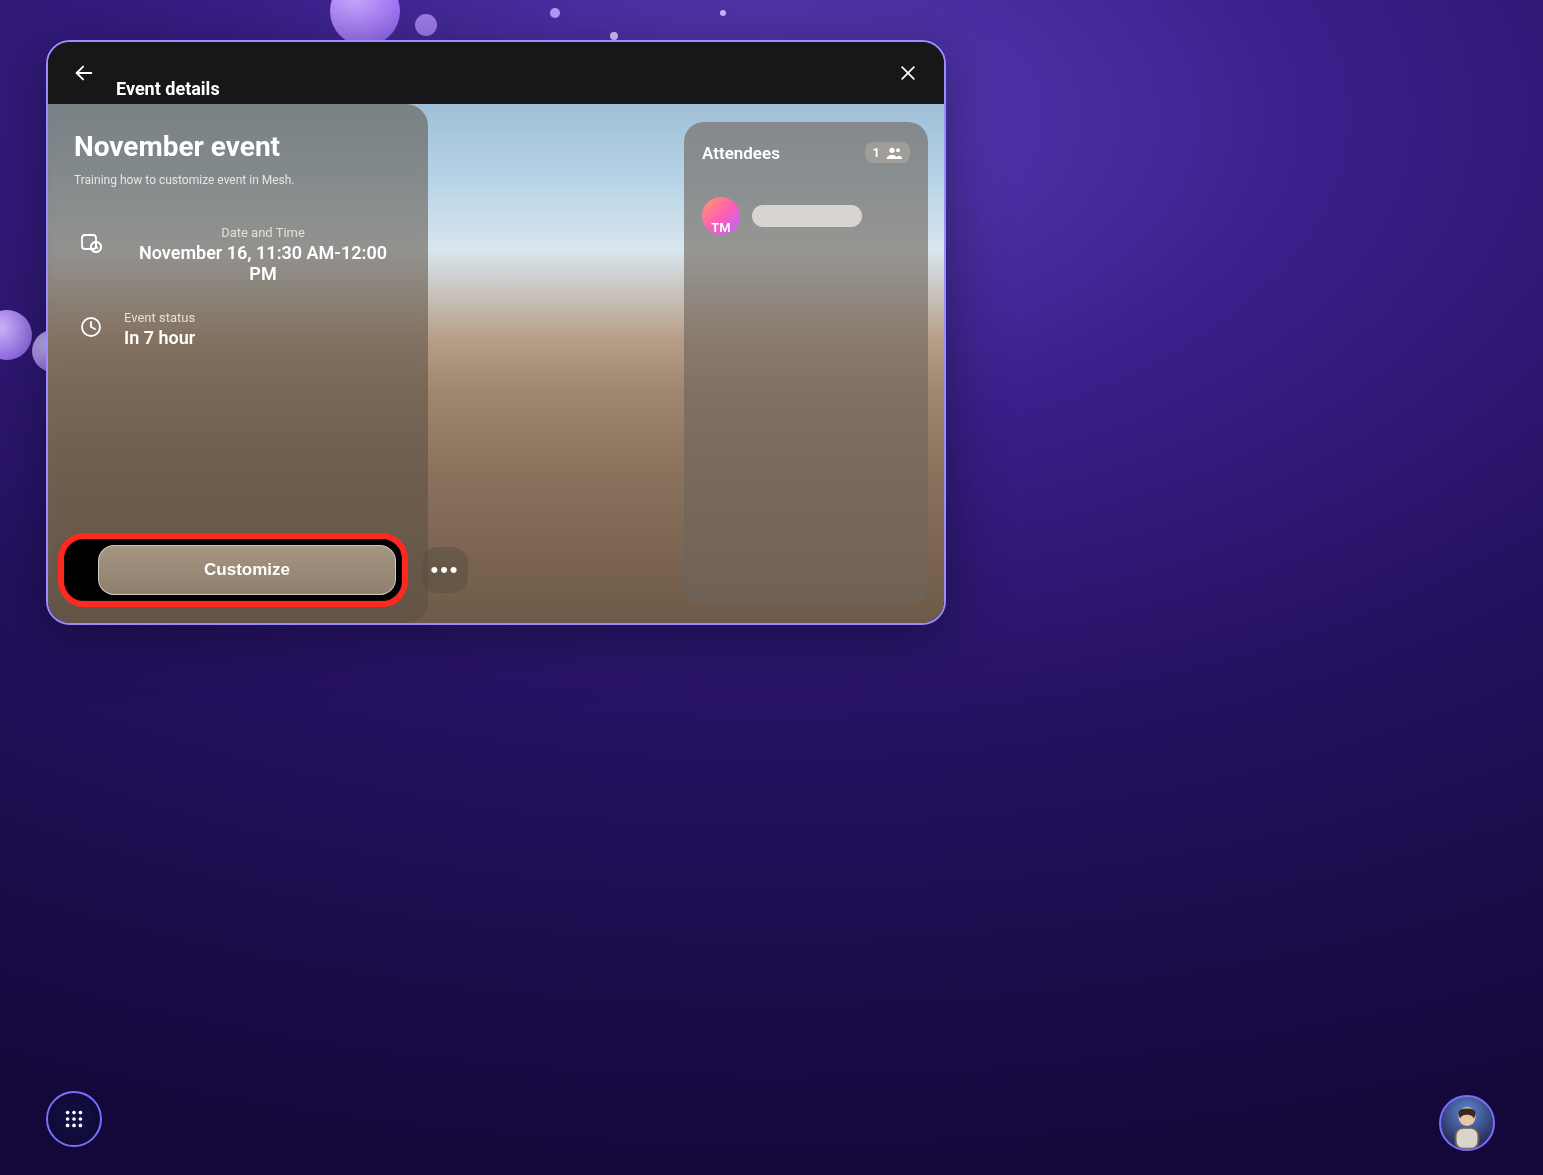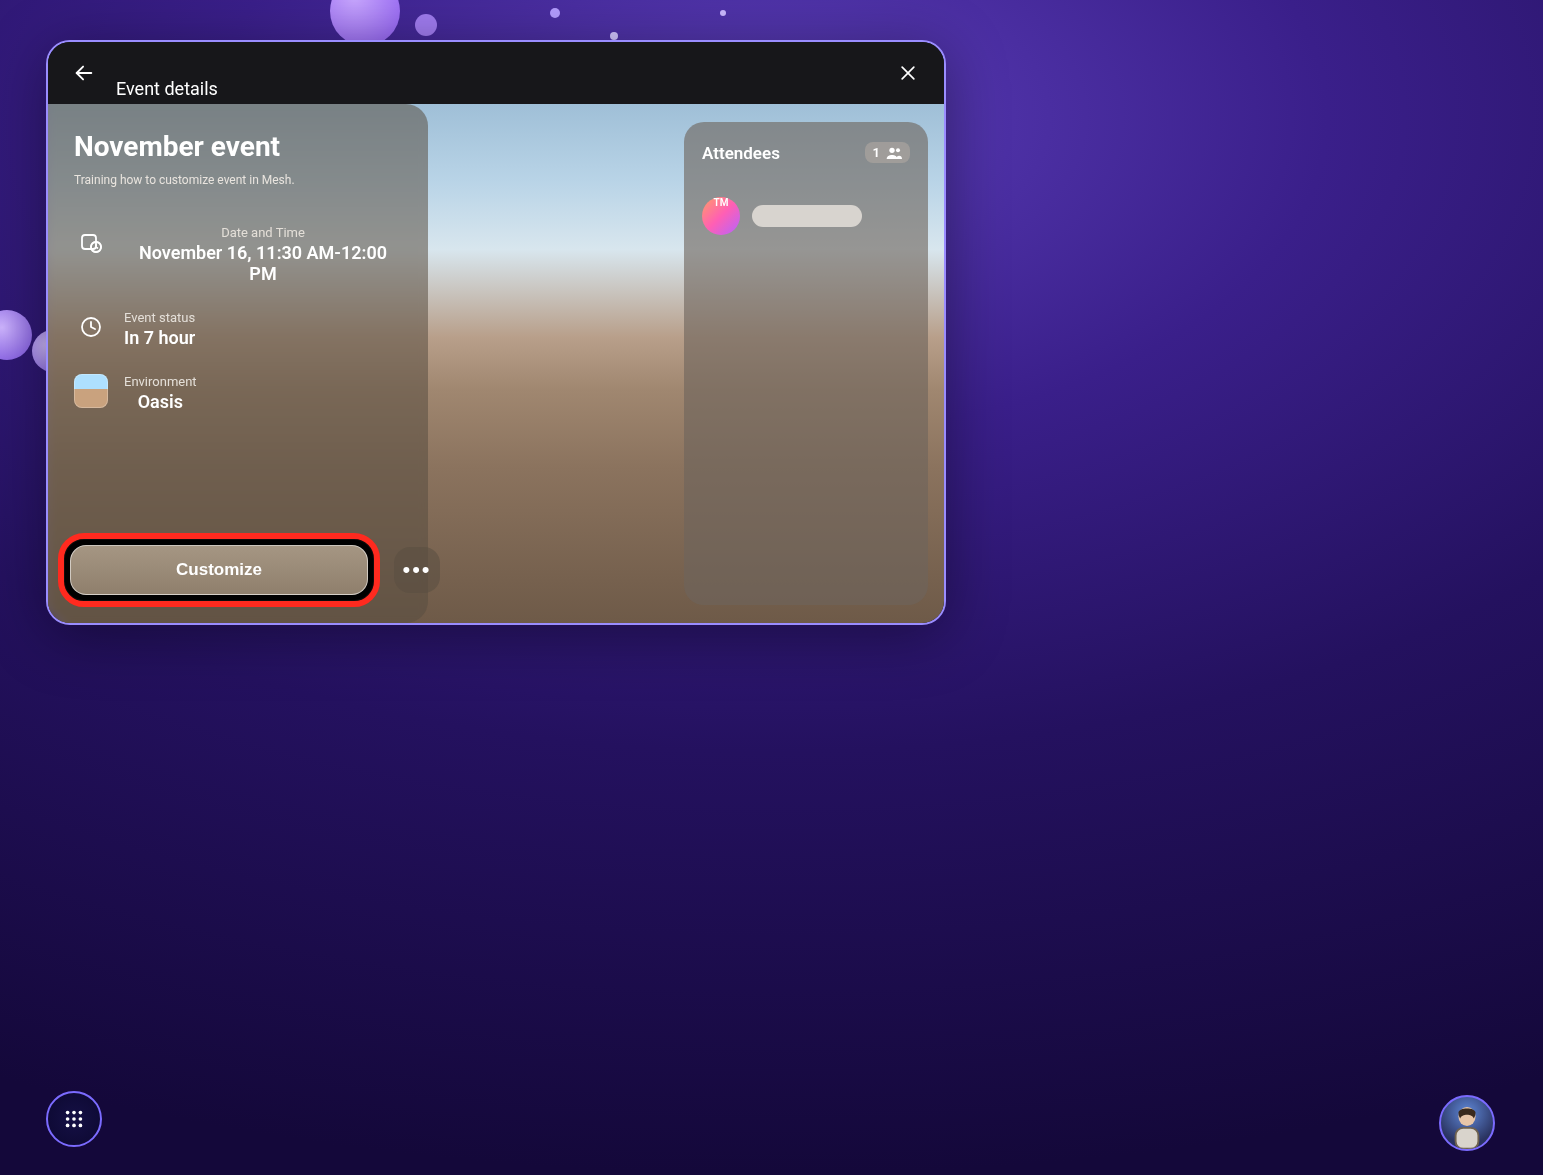--- a/index.html
+++ b/index.html
@@ -39,21 +39,21 @@
     display: flex; align-items: center;
     padding: 0 22px;
     gap: 18px;
   }
   .icon-btn {
     width: 28px; height: 28px;
     display: flex; align-items: center; justify-content: center;
     color: #fff; cursor: pointer;
     background: transparent; border: none;
   }
-  .modal-header .title { font-size: 18px; font-weight: 400; margin-top: 30px; }
+  .modal-header .title { font-size: 18px; font-weight: 700; margin-top: 30px; }
   .modal-header .close { margin-left: auto; }
 
   .modal-body {
     position: relative;
     height: calc(100% - 62px);
     display: flex;
     background:
       linear-gradient(to bottom,
         #9fbfd7 0%, #b9d4e7 15%, #d8e6ee 28%,
         #b89f8a 45%, #a08770 55%, #8b735e 70%, #6e5a48 100%);
@@ -97,20 +97,21 @@
     background: #000;
     box-shadow: 0 0 0 1px rgba(255,255,255,.05) inset;
   }
   .btn-customize {
     width: 298px; height: 50px;
     border-radius: 16px;
     background: linear-gradient(to bottom, #a59683, #8f7f6c);
     border: 1px solid rgba(255,255,255,.55);
     color: #fff; font-size: 17px; font-weight: 600;
     cursor: pointer;
+    margin-left: 28px;
   }
   .btn-more {
     width: 46px; height: 46px;
     border-radius: 16px;
     background: rgba(90,78,66,.55);
     border: none; color: #fff; font-size: 22px;
     cursor: pointer;
     display: flex; align-items: center; justify-content: center;
     letter-spacing: 2px;
   }
@@ -133,22 +134,22 @@
     background: rgba(180,172,164,.55);
     border-radius: 8px;
     padding: 3px 8px;
     display: flex; align-items: center; gap: 6px;
     font-size: 13px; font-weight: 600;
   }
   .attendee-row { display: flex; align-items: center; gap: 12px; }
   .avatar-circle {
     width: 38px; height: 38px; border-radius: 50%;
     background: linear-gradient(135deg, #ff9d66, #ff5fb4, #b463ff);
-    display: flex; align-items: flex-start; justify-content: center;
-    font-size: 10px; font-weight: 600;
+    display: flex; align-items: flex-end; justify-content: center;
+    font-size: 13px; font-weight: 600;
   }
   .name-redacted {
     width: 110px; height: 22px; border-radius: 11px;
     background: #d8d4cf;
   }
 
   
   .dock-btn {
     position: absolute;
     width: 56px; height: 56px; border-radius: 50%;
@@ -248,27 +249,20 @@
               <circle cx="12" cy="12" r="9"></circle>
               <polyline points="12 7 12 12 16 14"></polyline>
             </svg>
         </div>
         <div class="txt">
           <div class="label">Event status</div>
           <div class="value">In 7 hour</div>
         </div>
       </div>
 
-      <div class="info-row">
-        <div class="ico thumb"></div>
-        <div class="txt">
-          <div class="label">Environment</div>
-          <div class="value">Oasis</div>
-        </div>
-      </div>
 
 
       <div class="panel-actions">
         <div class="highlight-ring">
           <button class="btn-customize">Customize</button>
         </div>
         <button class="btn-more" aria-label="More options">
           <span>•••</span>
         </button>
       </div>

